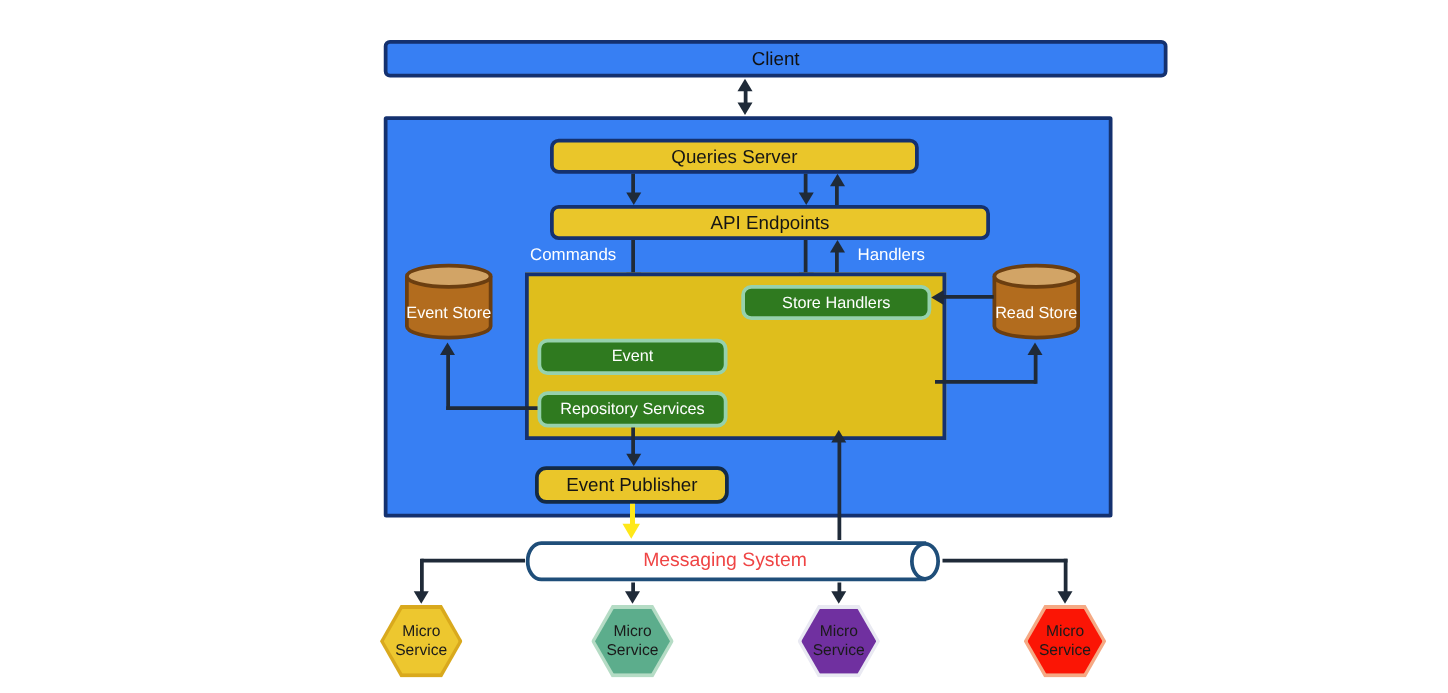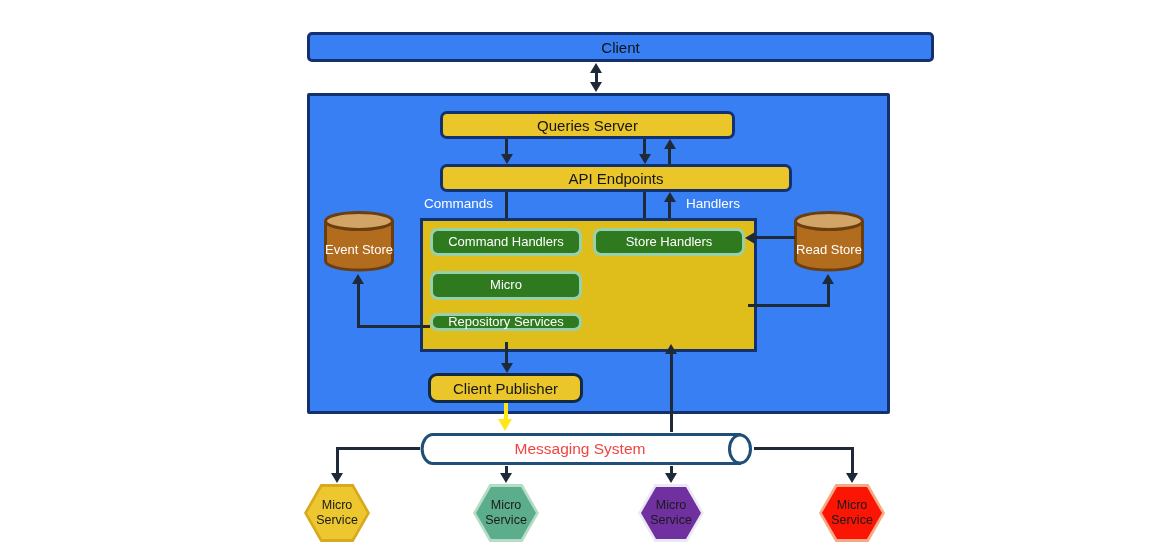--- a/index.html
+++ b/index.html
@@ -67,30 +67,27 @@
 
   <div class="vline" style="left:505px;top:192px;height:27px"></div>
   <div class="tri down" style="left:501px;top:218px"></div>
   <div class="vline" style="left:643px;top:192px;height:27px"></div>
   <div class="tri down" style="left:639px;top:218px"></div>
   <div class="tri up" style="left:664px;top:192px"></div>
   <div class="vline" style="left:668px;top:201px;height:27px"></div>
 
   <div class="node inner-box" style="left:420px;top:218px;width:337px;height:134px"></div>
 
-  <div class="node green-box" style="left:430px;top:228px;width:152px;height:28px">
-    <span>Command Handlers</span>
-  </div>
   <div class="node green-box" style="left:593px;top:228px;width:152px;height:28px">
     <span>Store Handlers</span>
   </div>
   <div class="node green-box" style="left:430px;top:271px;width:152px;height:29px">
-    <span>Micro</span>
+    <span>Event</span>
   </div>
-  <div class="node green-box" style="left:430px;top:313px;width:152px;height:18px">
+  <div class="node green-box" style="left:430px;top:313px;width:152px;height:29px">
     <span>Repository Services</span>
   </div>
 
   <div class="cyl" style="left:323px;top:210px;width:72px;height:64px">
     <svg width="72" height="64" viewBox="0 0 72 64">
       <path d="M2.5 11 V51 A33.5 9 0 0 0 69.5 51 V11" style="fill:var(--brown);stroke:var(--brown-brd);stroke-width:3"></path>
       <ellipse cx="36" cy="11" rx="33.5" ry="8.5" style="fill:var(--brown-top);stroke:var(--brown-brd);stroke-width:3"></ellipse>
     </svg>
     <div class="lbl">Event Store</div>
   </div>
@@ -111,21 +108,21 @@
   <div class="hline" style="left:754px;top:236px;width:41px"></div>
 
   <div class="hline" style="left:748px;top:304px;width:81px"></div>
   <div class="vline" style="left:827px;top:284px;height:23px"></div>
   <div class="tri up" style="left:822px;top:274px"></div>
 
   <div class="vline" style="left:505px;top:342px;height:23px"></div>
   <div class="tri down" style="left:501px;top:363px"></div>
 
   <div class="node yellow-box" style="left:428px;top:373px;width:155px;height:30px;border-radius:9px;border-color:#132A46">
-    <span>Client Publisher</span>
+    <span>Event Publisher</span>
   </div>
 
   <div class="yline" style="left:504px;top:403px;height:17px"></div>
   <div class="ytri" style="left:498px;top:419px"></div>
 
   <div class="tri up" style="left:665px;top:344px"></div>
   <div class="vline" style="left:670px;top:353px;height:79px"></div>
 
   <div class="cyl" style="left:420px;top:432px;width:334px;height:34px">
     <svg width="334" height="34" viewBox="0 0 334 34">

